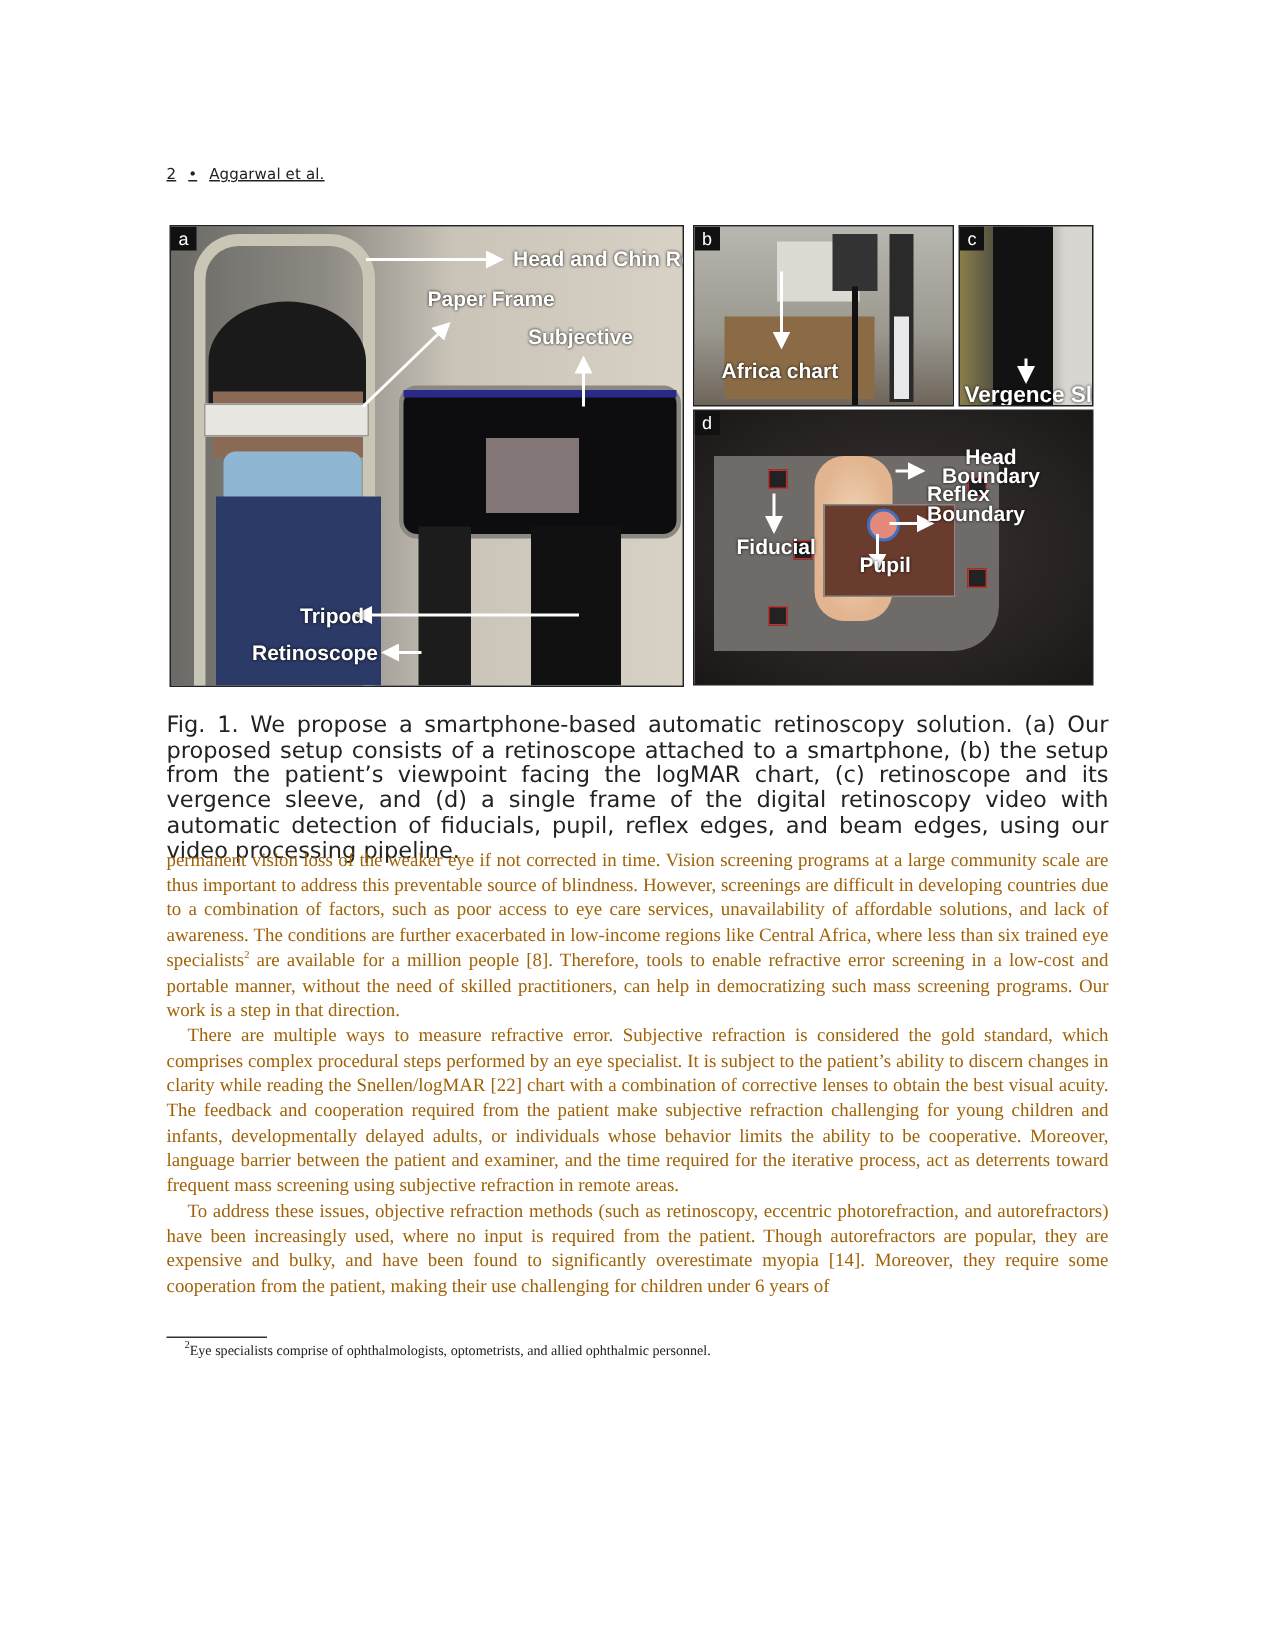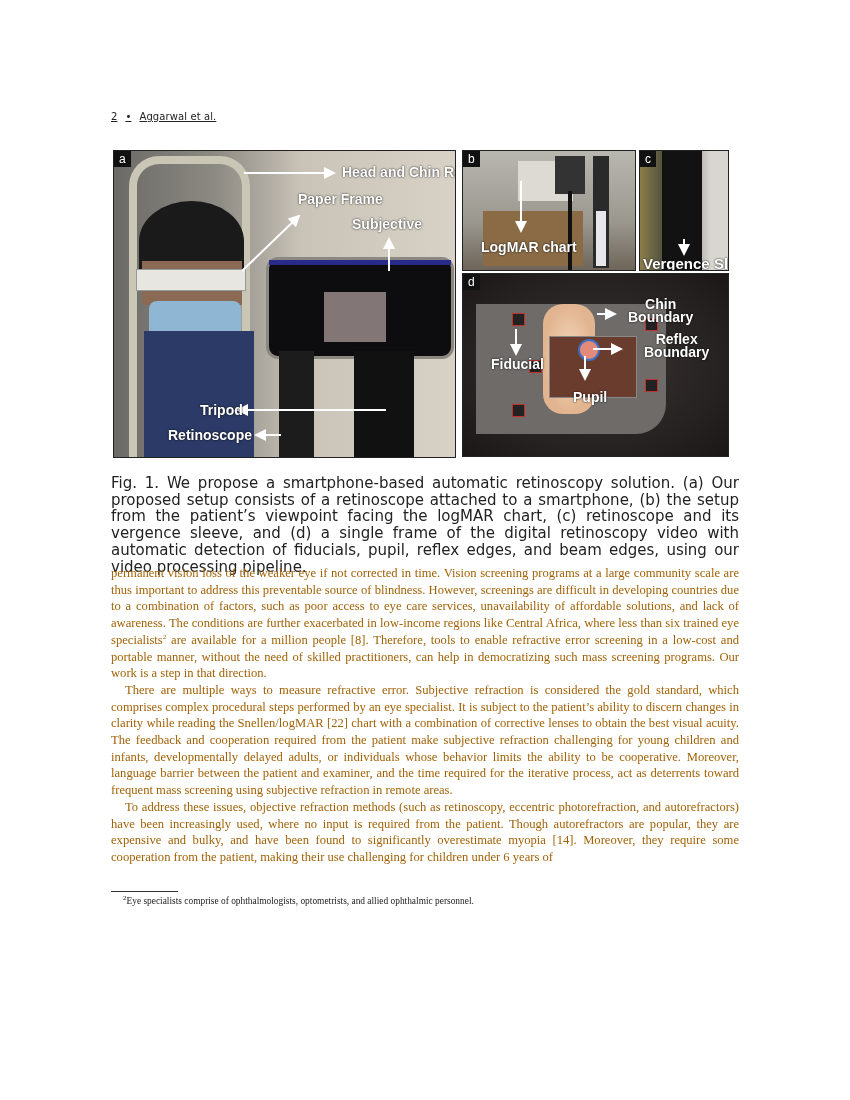--- a/index.html
+++ b/index.html
@@ -45,39 +45,39 @@
           <path d="M0,0 L6,3 L0,6 z" fill="#fff"></path>
         </marker>
       </defs>
     <line x1="130" y1="22" x2="220" y2="22" stroke="#fff" stroke-width="2" marker-end="url(#ah)"></line>
     <line x1="128" y1="120" x2="185" y2="65" stroke="#fff" stroke-width="2" marker-end="url(#ah)"></line>
     <line x1="275" y1="120" x2="275" y2="88" stroke="#fff" stroke-width="2" marker-end="url(#ah)"></line>
     <line x1="272" y1="259" x2="124" y2="259" stroke="#fff" stroke-width="2" marker-end="url(#ah)"></line>
     <line x1="167" y1="284" x2="142" y2="284" stroke="#fff" stroke-width="2" marker-end="url(#ah)"></line>
   </svg>
   <div class="ann" style="left:228px;top:15px;">Head and Chin Rest</div>
-  <div class="ann" style="left:184px;top:42px;">Paper Frame</div>
+  <div class="ann" style="left:171px;top:42px;">Paper Frame</div>
   <div class="ann" style="left:238px;top:67px;">Subjective</div>
   <div class="ann" style="left:86px;top:253px;">Tripod</div>
   <div class="ann" style="left:54px;top:278px;">Retinoscope</div>
 </div>
 
 <div class="panel" style="left:462px;top:150px;width:172px;height:119px;background:linear-gradient(180deg,#b8b7b0 0%,#9a978e 60%,#6e655a 100%);">
   <div style="position:absolute;left:55px;top:10px;width:55px;height:40px;background:#dcdad2;"></div>
   <div style="position:absolute;left:20px;top:60px;width:100px;height:55px;background:#8a6b45;"></div>
   <div style="position:absolute;left:92px;top:5px;width:30px;height:38px;background:#333;"></div>
   <div style="position:absolute;left:105px;top:40px;width:4px;height:79px;background:#111;"></div>
   <div style="position:absolute;left:130px;top:5px;width:16px;height:112px;background:#2a2a2a;">
       <div style="position:absolute;left:3px;top:55px;width:10px;height:55px;background:#e8e8ea;"></div>
     </div>
   <div class="plabel">b</div>
   <svg class="arrows" width="172" height="119">
     <line x1="58" y1="30" x2="58" y2="80" stroke="#fff" stroke-width="2" marker-end="url(#ah)"></line>
   </svg>
-  <div class="ann" style="left:18px;top:90px;">LogMAR chart</div>
+  <div class="ann" style="left:18px;top:90px;">Africa chart</div>
 </div>
 
 <div class="panel" style="left:639px;top:150px;width:88px;height:119px;background:linear-gradient(90deg,#8a7e4a 0%,#4a4a40 30%,#d8d6d0 80%);">
   <div style="position:absolute;left:22px;top:0;width:40px;height:119px;background:#121212;"></div>
   <div class="plabel">c</div>
   <svg class="arrows" width="88" height="119">
     <line x1="44" y1="88" x2="44" y2="103" stroke="#fff" stroke-width="2" marker-end="url(#ah)"></line>
   </svg>
   <div class="ann" style="left:3px;top:106px;font-size:15px;">Vergence Sleeve</div>
 </div>
@@ -92,24 +92,24 @@
   <div style="position:absolute;left:49px;top:130px;width:11px;height:11px;border:1.5px solid #c0302c;background:#222;"></div>
   <div style="position:absolute;left:182px;top:44px;width:11px;height:11px;border:1.5px solid #c0302c;background:#222;"></div>
   <div style="position:absolute;left:182px;top:105px;width:11px;height:11px;border:1.5px solid #c0302c;background:#222;"></div>
   <div class="plabel">d</div>
   <svg class="arrows" width="265" height="182">
     <line x1="134" y1="40" x2="152" y2="40" stroke="#fff" stroke-width="2" marker-end="url(#ah)"></line>
     <line x1="130" y1="75" x2="158" y2="75" stroke="#fff" stroke-width="2" marker-end="url(#ah)"></line>
     <line x1="122" y1="82" x2="122" y2="105" stroke="#fff" stroke-width="2" marker-end="url(#ah)"></line>
     <line x1="53" y1="55" x2="53" y2="80" stroke="#fff" stroke-width="2" marker-end="url(#ah)"></line>
   </svg>
-  <div class="ann" style="left:165px;top:24px;text-align:center;"><span>Chin</span><br><span>Boundary</span></div>
-  <div class="ann" style="left:155px;top:59px;text-align:center;margin-left:26px;"><span>Reflex</span><br><span>Boundary</span></div>
+  <div class="ann" style="left:165px;top:24px;text-align:center;"><span>Head</span><br><span>Boundary</span></div>
+  <div class="ann" style="left:155px;top:49px;"><span>Reflex</span><br><span>Boundary</span></div>
   <div class="ann" style="left:28px;top:84px;">Fiducial</div>
-  <div class="ann" style="left:110px;top:117px;">Pupil</div>
+  <div class="ann" style="left:110px;top:96px;">Pupil</div>
 </div>
 
 <div class="caption">Fig. 1.  We propose a smartphone-based automatic retinoscopy solution. (a) Our proposed setup consists of a retinoscope attached to a smartphone, (b) the setup from the patient’s viewpoint facing the logMAR chart, (c) retinoscope and its vergence sleeve, and (d) a single frame of the digital retinoscopy video with automatic detection of fiducials, pupil, reflex edges, and beam edges, using our video processing pipeline.</div>
 
 <div class="body">
   <p><span>permanent vision loss of the weaker eye if not corrected in time. Vision screening programs at a large community scale are thus important to address this preventable source of blindness. However, screenings are difficult in developing countries due to a combination of factors, such as poor access to eye care services, unavailability of affordable solutions, and lack of awareness. The conditions are further exacerbated in low-income regions like Central Africa, where less than six trained eye specialists</span><sup>2</sup><span> are available for a million people [8]. Therefore, tools to enable refractive error screening in a low-cost and portable manner, without the need of skilled practitioners, can help in democratizing such mass screening programs. Our work is a step in that direction.</span></p>
   <p class="ind">There are multiple ways to measure refractive error. Subjective refraction is considered the gold standard, which comprises complex procedural steps performed by an eye specialist. It is subject to the patient’s ability to discern changes in clarity while reading the Snellen/logMAR [22] chart with a combination of corrective lenses to obtain the best visual acuity. The feedback and cooperation required from the patient make subjective refraction challenging for young children and infants, developmentally delayed adults, or individuals whose behavior limits the ability to be cooperative. Moreover, language barrier between the patient and examiner, and the time required for the iterative process, act as deterrents toward frequent mass screening using subjective refraction in remote areas.</p>
   <p class="ind">To address these issues, objective refraction methods (such as retinoscopy, eccentric photorefraction, and autorefractors) have been increasingly used, where no input is required from the patient. Though autorefractors are popular, they are expensive and bulky, and have been found to significantly overestimate myopia [14]. Moreover, they require some cooperation from the patient, making their use challenging for children under 6 years of</p>
 </div>
 

